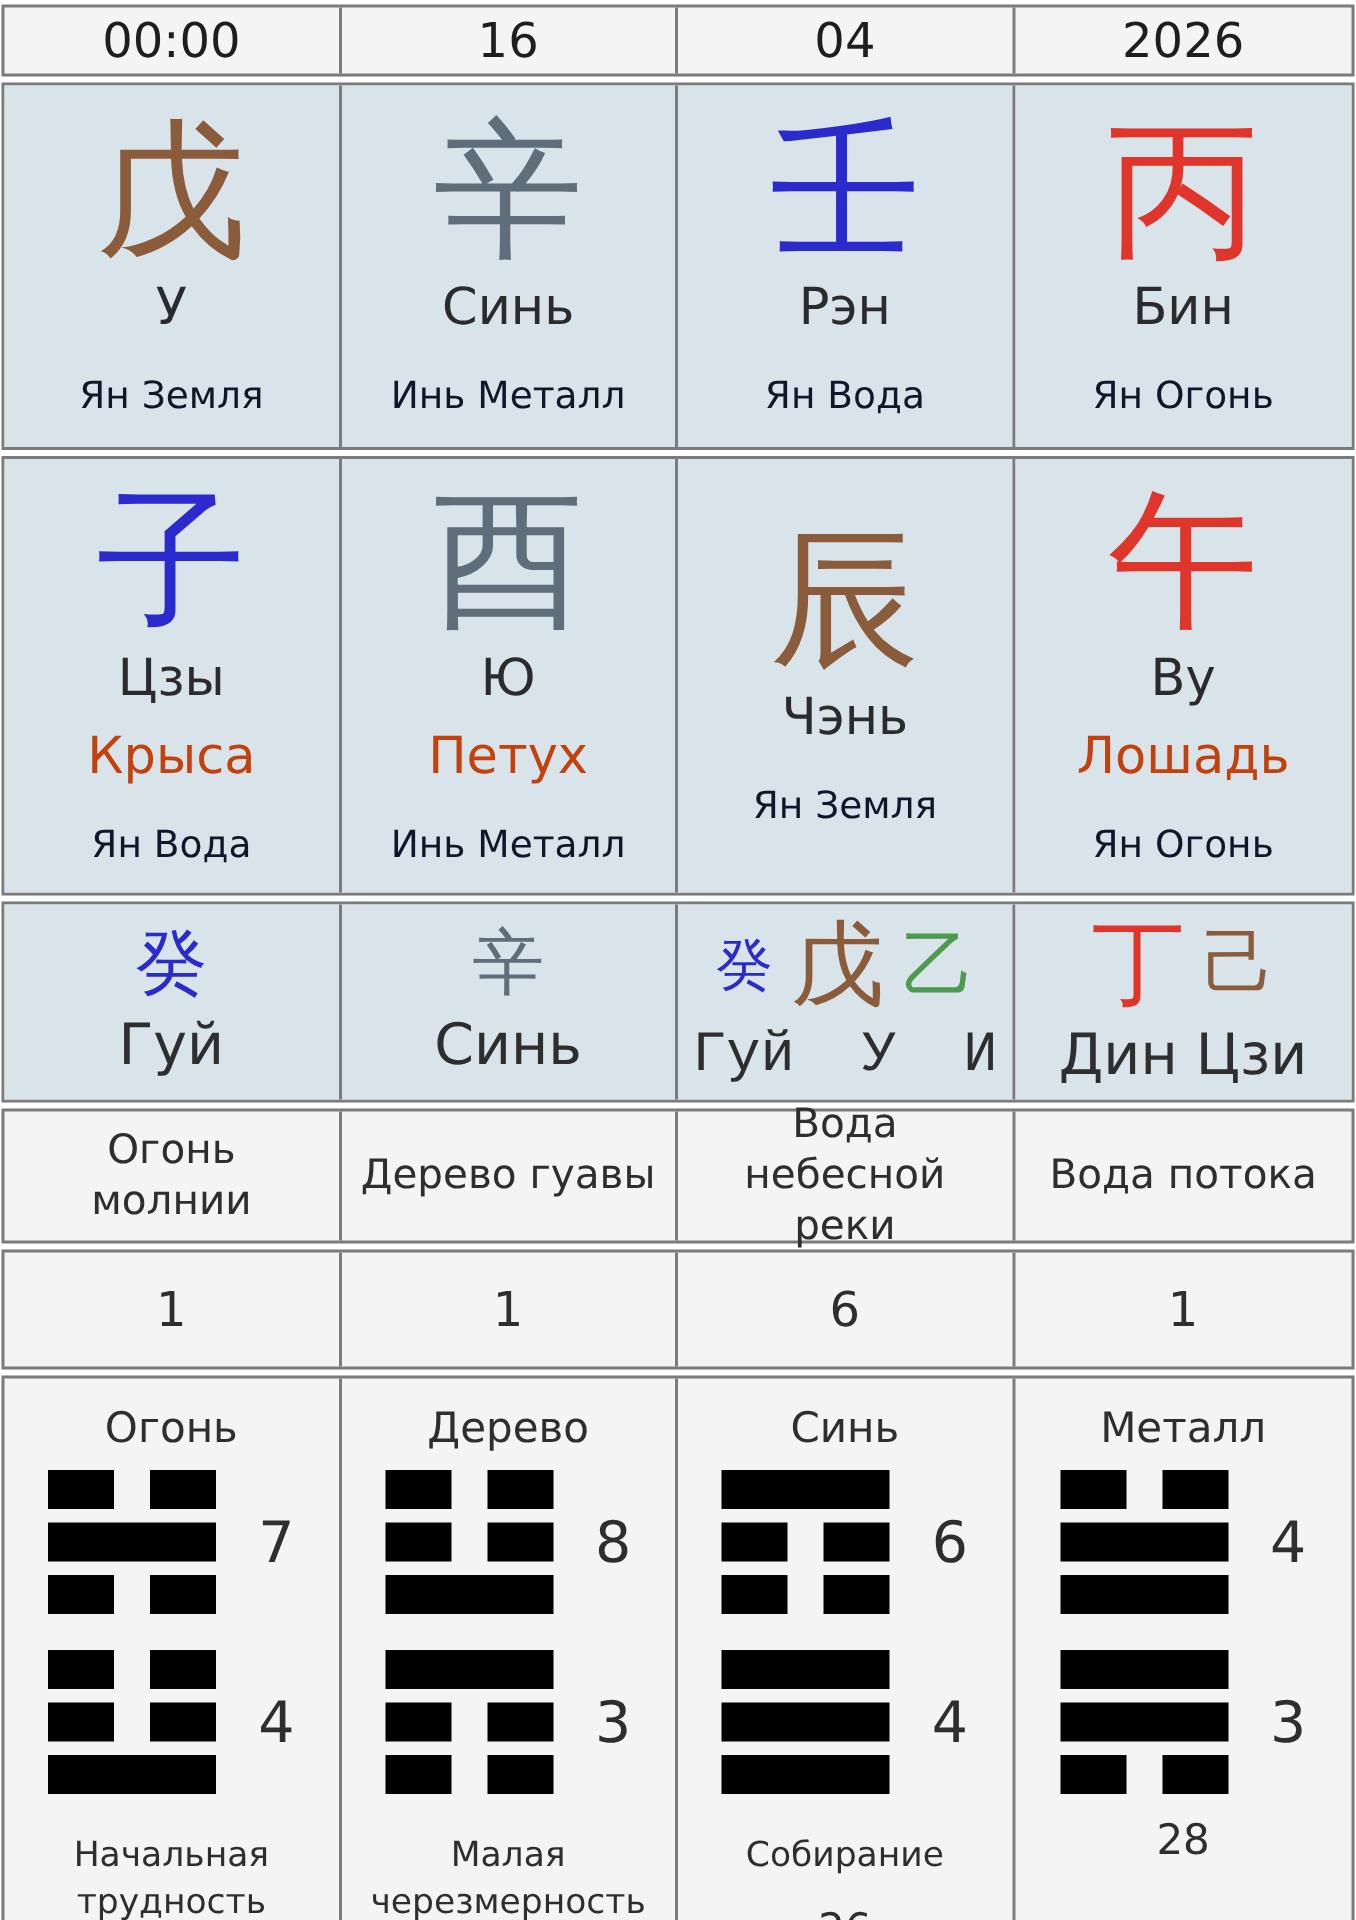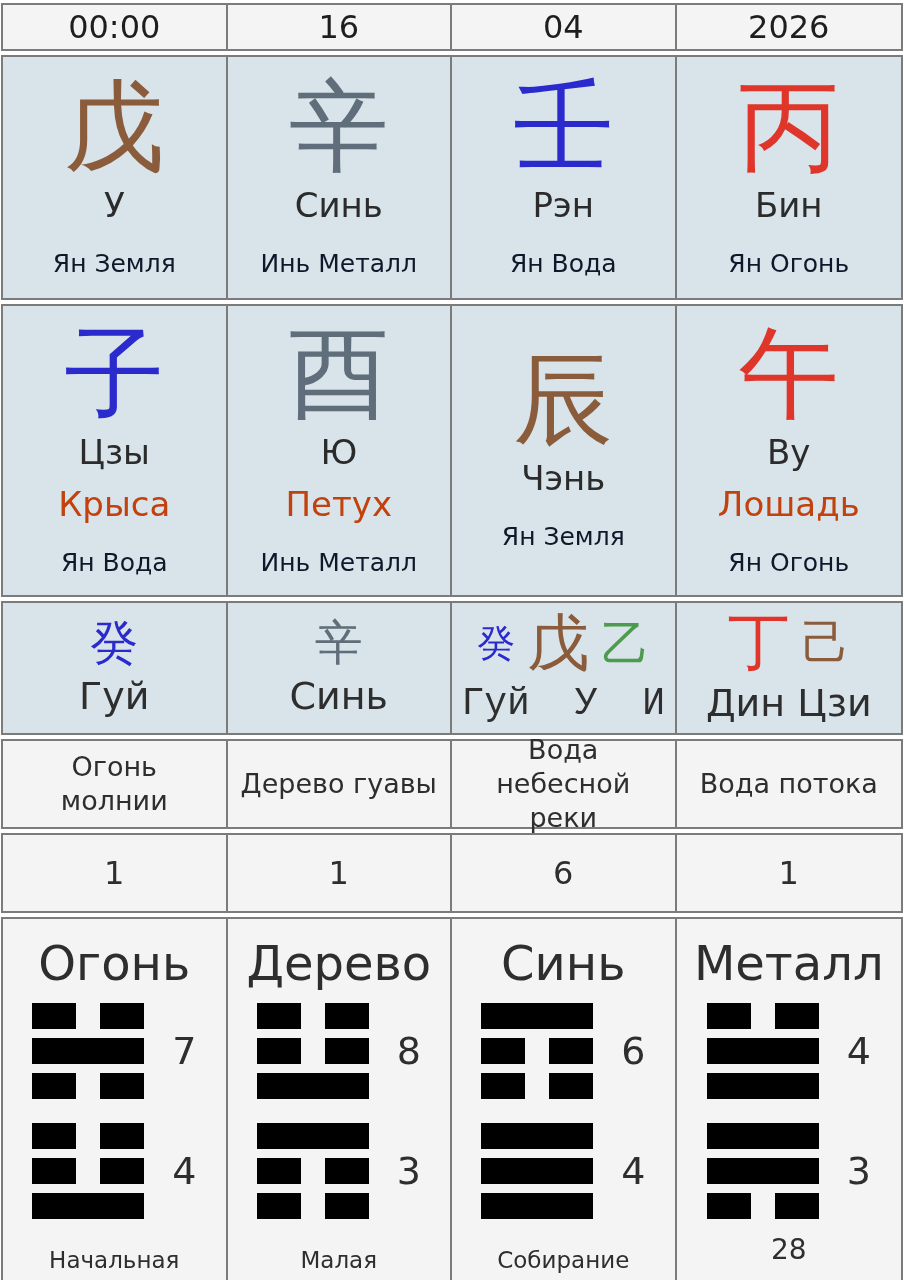--- a/index.html
+++ b/index.html
@@ -32,21 +32,21 @@
   .row-hidden .cell { height:130px; }
   .hid-chars { display:flex; align-items:center; gap:12px; line-height:1; }
   .h-s { font-size:38px; } .h-m { font-size:48px; } .h-l { font-size:62px; }
   .hid-label { font-size:38px; margin-top:8px; }
   .hid-label.spread { word-spacing:22px;font-family:Liberation Mono, monospace; }
 
   .row-nayin .cell { height:86px; font-size:27px; line-height:1.25; padding:0 12px; }
   .row-count .cell { height:76px; font-size:32px; }
 
   .row-hex .cell { padding:16px 0 14px; justify-content:flex-start; }
-  .hex-element { font-size:48px; margin-bottom:12px; }
+  .hex-element { font-size:28px; margin-bottom:12px; }
   .hexwrap { display:flex; align-items:flex-start; }
   .hexlines { display:flex; flex-direction:column; }
   .tri { display:flex; flex-direction:column; gap:9px; }
   .trigap { height:24px; }
   .line { width:112px; height:26px; }
   .line.solid { background:#000; }
   .line.broken { display:flex; justify-content:space-between; }
   .line.broken::before, .line.broken::after { content:""; width:44px; height:26px; background:#000; }
   .hexnums { display:flex; flex-direction:column; margin-left:28px; }
   .hexnum-slot { height:96px; display:flex; align-items:center; font-size:38px; }

